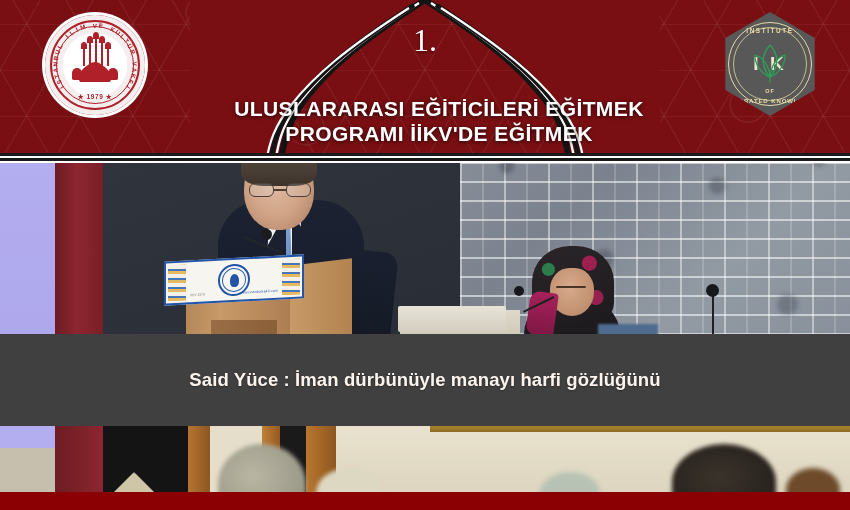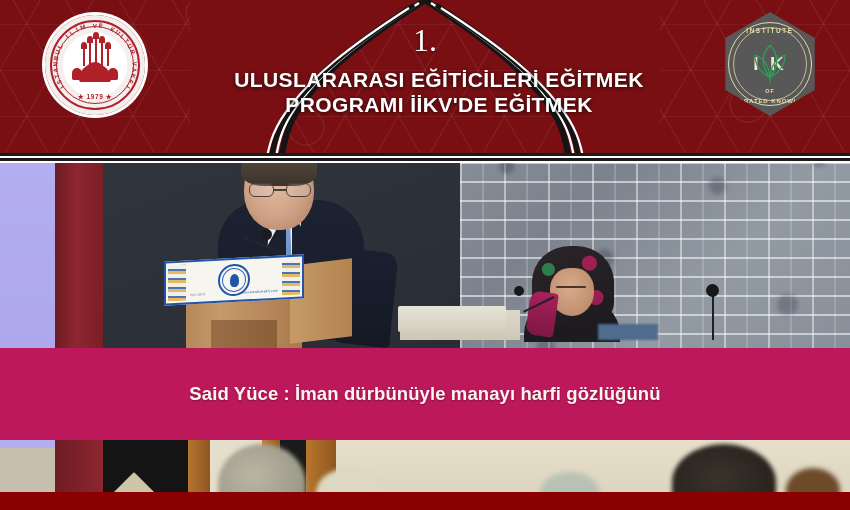--- a/index.html
+++ b/index.html
@@ -392,32 +392,32 @@
   }
 
   
   .title-num {
     position:absolute; left:0; right:0; top:22px; text-align:center;
     color:#ffffff; font-size:32px; font-weight:normal;
     font-family:"Liberation Serif", serif;
     text-shadow: 0 1px 3px rgba(0,0,0,.6);
   }
   .title-block {
-    position:absolute; left:0; right:0; top:67px; text-align:center;padding-left:28px;
+    position:absolute; left:0; right:0; top:96px; text-align:center;padding-left:28px;
   }
   .title-line {
     color:#ffffff; font-size:21px; font-weight:bold; letter-spacing:.4px;
     line-height:25px; text-shadow: 0 1px 4px rgba(0,0,0,.75);
     font-family:"Liberation Sans", sans-serif;
   }
 
   
   .caption-band {
-    position:absolute; left:0; top:348px; width:850px; height:92px;
-    background:#be185d;
+    position:absolute; left:0; top:334px; width:850px; height:92px;
+    background:#404040;
     display:flex; flex-direction:column; align-items:center; justify-content:center;
   }
   .caption-line {
     color:#fdf4ee; font-weight:bold; font-size:18.5px; line-height:38px;
     letter-spacing:.1px; white-space:nowrap;
     text-shadow: 0 1px 2px rgba(0,0,0,.35);
   }
   .bottom-strip {
     position:absolute; left:0; top:492px; width:850px; height:18px;
     background:#8b0002;

